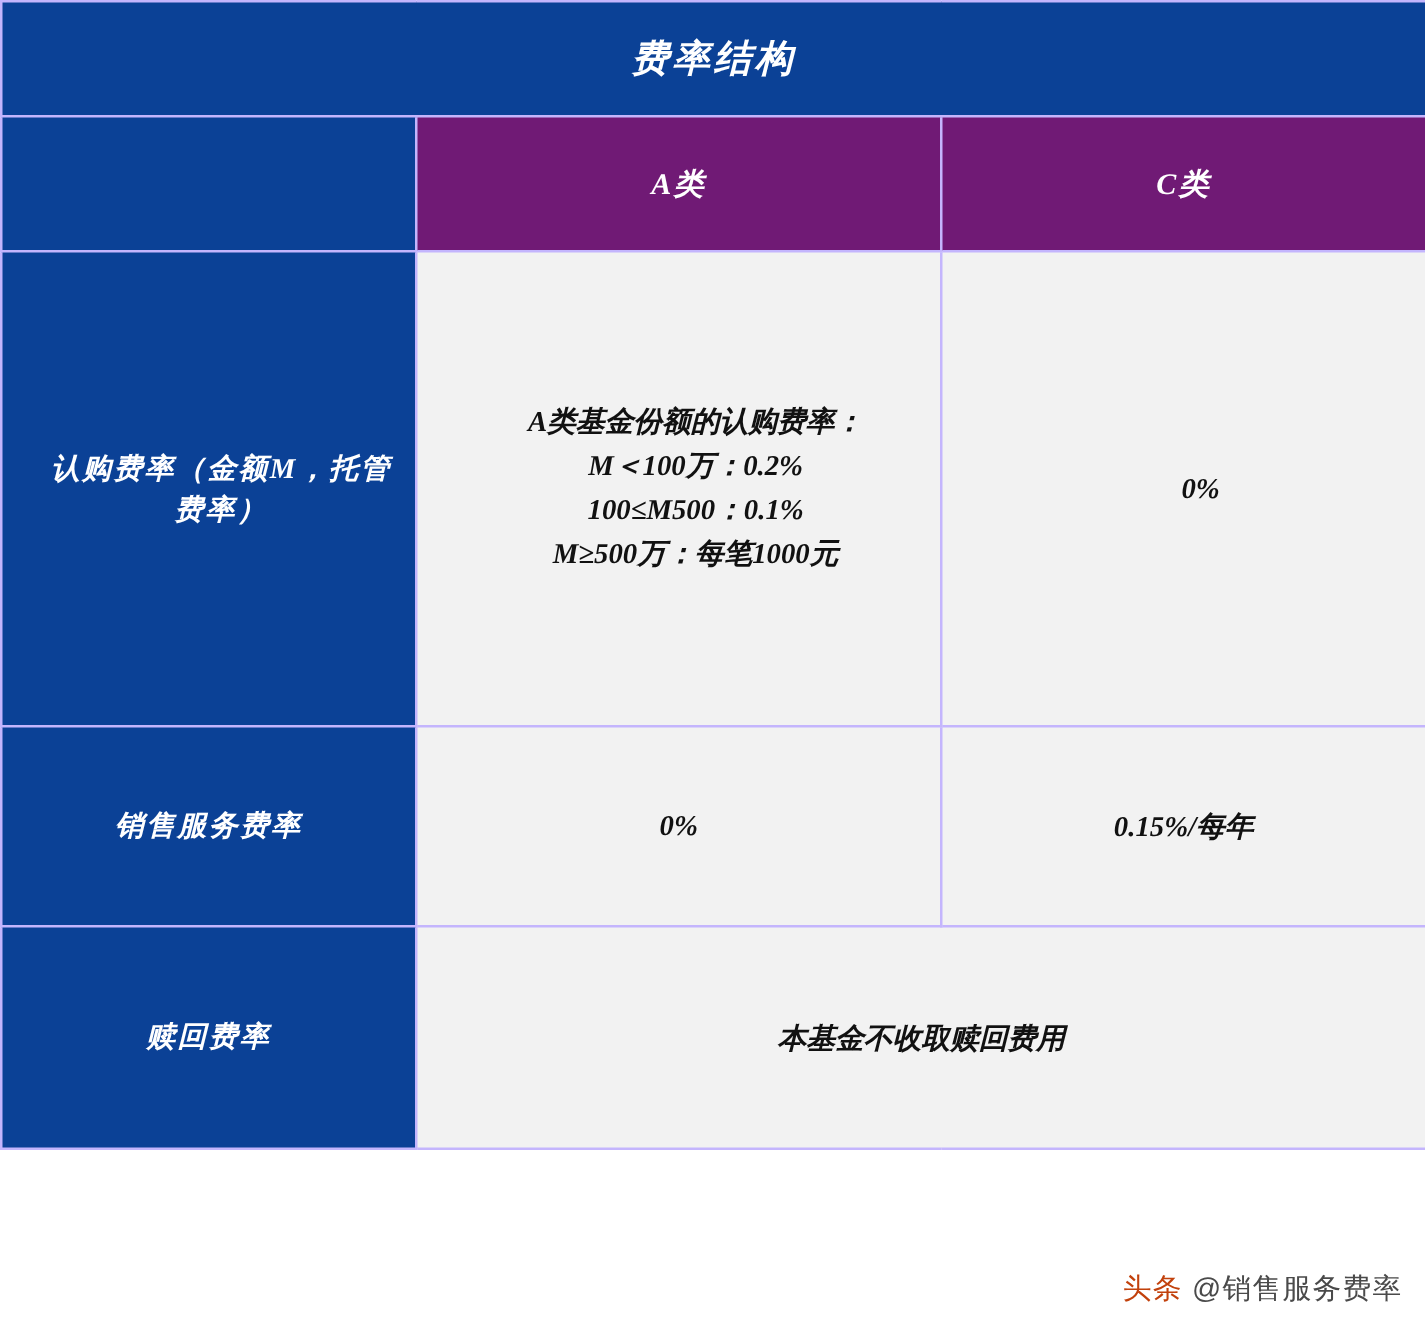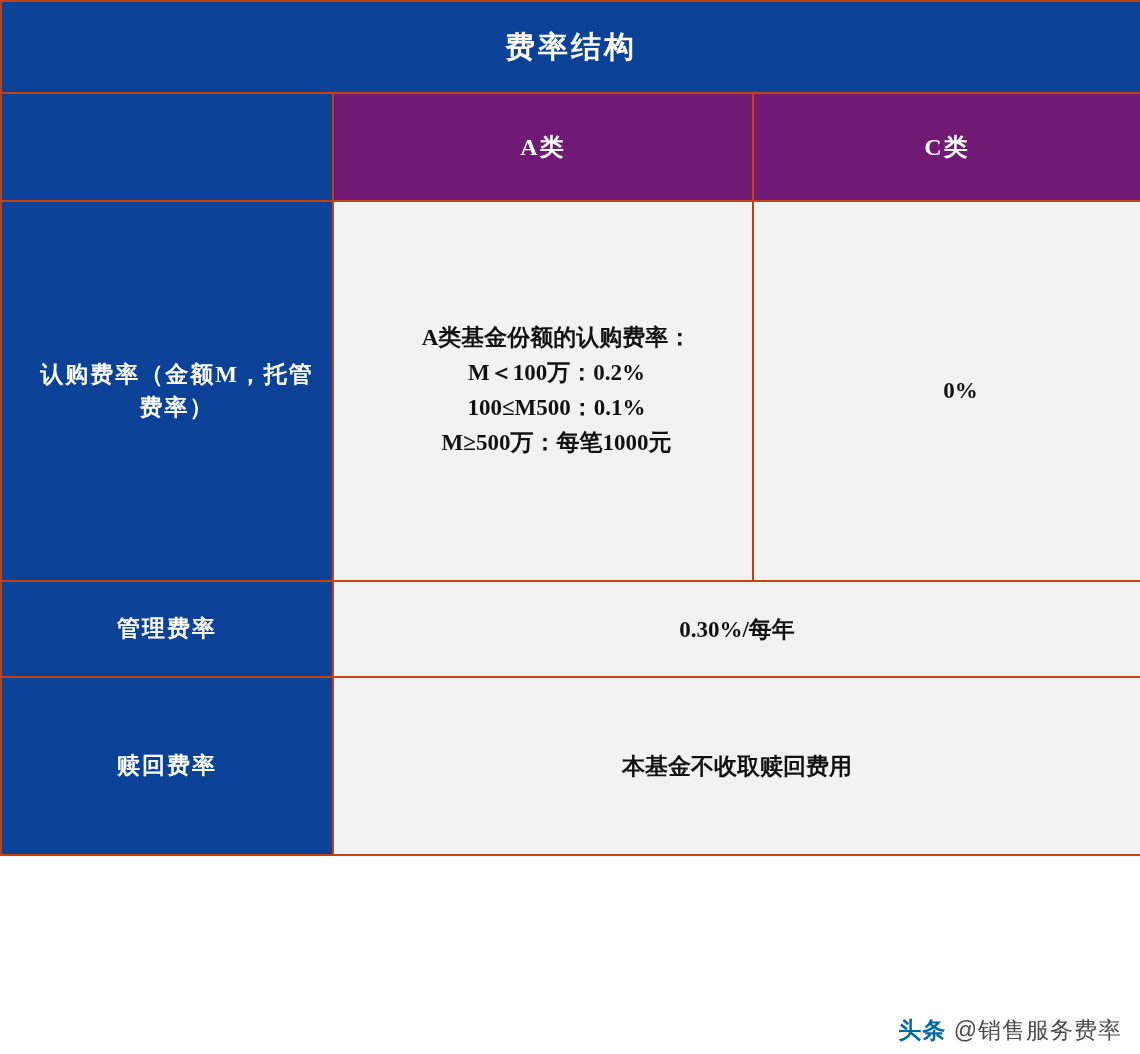--- a/index.html
+++ b/index.html
@@ -18,23 +18,24 @@
     width: 1140px;
     height: 1054px;
     background: #ffffff;
   }
   table.fee-table {
     border-collapse: collapse;
     width: 1140px;
     table-layout: fixed;
   }
   table.fee-table td {
-    border: 2px solid #c2410c;
+    border: 2px solid #c4b5fd;
     vertical-align: middle;
     text-align: center;
+    font-style: italic;
   }
   .hdr-title {
     background: #0b4196;
     color: #ffffff;
     font-weight: bold;
     font-size: 30px;
     letter-spacing: 3px;
     height: 88px;
   }
   .col-head {
@@ -86,22 +87,22 @@
     position: absolute;
     right: 18px;
     bottom: 8px;
     font-size: 23px;
     color: #4a4a4a;
     font-family: "Liberation Sans", sans-serif;
     letter-spacing: 1px;
     white-space: nowrap;
   }
   .watermark .wm-logo {
-    color: #0369a1;
-    font-weight: bold;
+    color: #c2410c;
+    font-weight: normal;
   }
 </style>
 </head>
 <body>
 
 <div class="sheet">
 
   <table class="fee-table">
     <colgroup>
       <col style="width:332px">
@@ -120,25 +121,26 @@
 
       <tr>
         <td class="row-label big-cell">认购费率（金额M，托管费率）</td>
         <td class="cell cell-left big-cell" style="white-space:pre-line;">A类基金份额的认购费率：
 M＜100万：0.2%
 100≤M500：0.1%
 M≥500万：每笔1000元</td>
         <td class="cell big-cell">0%</td>
       </tr>
 
+      <tr>
+        <td class="row-label mid-cell">销售服务费率</td>
+        <td class="cell mid-cell">0%</td>
+        <td class="cell mid-cell">0.15%/每年</td>
+      </tr>
 
-      <tr>
-        <td class="row-label small-cell">管理费率</td>
-        <td class="cell small-cell" colspan="2">0.30%/每年</td>
-      </tr>
 
 
       <tr>
         <td class="row-label last-cell">赎回费率</td>
         <td class="cell last-cell" colspan="2">本基金不收取赎回费用</td>
       </tr>
     </tbody>
   </table>
 
   <div class="watermark">

